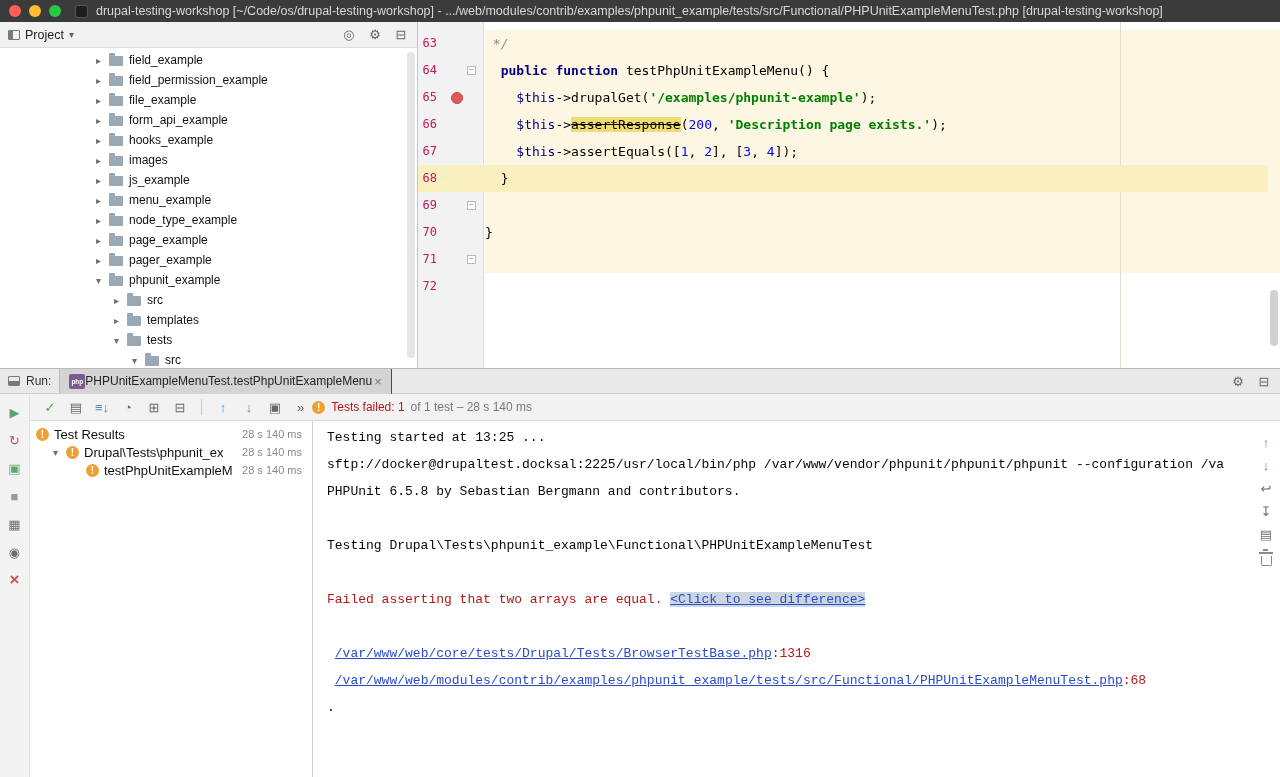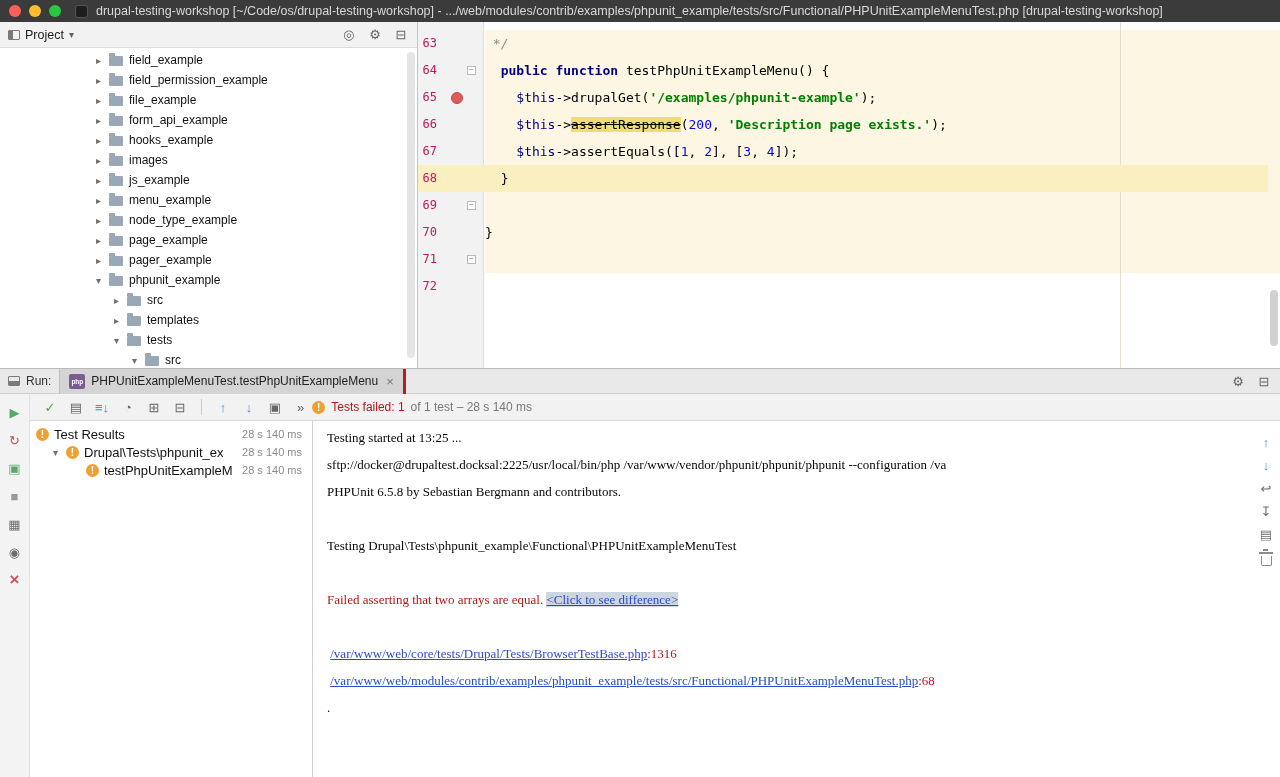--- a/index.html
+++ b/index.html
@@ -56,21 +56,21 @@
   .tok-number { color:var(--number,#0000ff); }
   .tok-deprecated { color:#000; text-decoration:line-through; background:var(--deprecated_bg,#f0dd72); }
   .escroll { position:absolute; right:2px; top:268px; width:8px; height:56px; background:rgba(0,0,0,.18); border-radius:4px; z-index:5; }
 
   
   .run-panel { position:absolute; top:368px; left:0; right:0; bottom:0; border-top:1px solid #b9b9b9; display:flex; flex-direction:column; background:#fff; }
   .run-tabs { height:25px; background:#e9e9e9; border-bottom:1px solid #cfcfcf; display:flex; align-items:center; padding:0 8px; flex:none; }
   .toolwin-icon2 { width:12px; height:10px; border:1px solid #7a7a7a; border-radius:1px; position:relative; margin-right:6px; }
   .toolwin-icon2::after { content:""; position:absolute; left:0; bottom:0; width:10px; height:4px; background:#7a7a7a; }
   .run-label { font-size:12px; color:#333; margin-right:8px; }
-  .run-tab { height:25px; display:flex; align-items:center; gap:6px; background:#d4d4d4; border-left:1px solid #bdbdbd; border-right:3px solid #b91c1c; padding:0 9px; }
+  .run-tab { height:25px; display:flex; align-items:center; background:#d4d4d4; border-left:1px solid #bdbdbd; border-right:1px solid #b91c1c; padding:0 9px; }
   .php-icon { width:16px; height:15px; background:#7a5c93; border-radius:2px; color:#fff; font-size:6.5px; font-weight:bold;
     display:flex; align-items:center; justify-content:center; }
   .tab-title { font-size:12px; color:#222; white-space:nowrap; }
   .tab-close { color:#777; font-size:13px; margin-left:2px; }
   .run-body { flex:1; display:flex; min-height:0; }
   .left-strip { width:30px; background:#f3f3f3; border-right:1px solid #e2e2e2; display:flex; flex-direction:column; align-items:center; padding-top:4px; flex:none; }
   .left-strip .ticon { width:18px; height:18px; margin:5px 0; display:flex; align-items:center; justify-content:center; font-size:13px; }
   .left-strip .ticon[data-name="close-button"] { font-size:17px; font-weight:bold; }
   .right-col { flex:1; display:flex; flex-direction:column; min-width:0; }
   .run-toolbar { height:27px; background:#f2f2f2; border-bottom:1px solid #d9d9d9; display:flex; align-items:center; padding-left:12px; flex:none; }
@@ -83,21 +83,21 @@
     font-weight:bold; text-align:center; line-height:13px; flex:none; display:inline-block; }
   .st-fail { color:var(--error_text,#b21818); }
   .st-rest { color:#787878; }
   .run-split { flex:1; display:flex; min-height:0; }
   .test-tree { width:283px; border-right:1px solid #d0d0d0; background:#fff; padding-top:4px; flex:none; }
   .trow { display:flex; align-items:center; height:18px; gap:5px; font-size:13px; white-space:nowrap; }
   .tlabel { color:#111; overflow:hidden; }
   .ttime { margin-left:auto; padding-right:10px; color:#8a8a8a; font-size:11px; }
   .console { flex:1; position:relative; background:#fff; min-width:0; }
   .console-lines { padding:3px 30px 0 14px; }
-  .console-line { height:27px; line-height:27px; white-space:pre; font-family:Liberation Serif, serif; font-size:13px; overflow:hidden; }
+  .console-line { height:27px; line-height:27px; white-space:pre; font-family:Liberation Mono, monospace; font-size:13px; overflow:hidden; }
   .cs-plain { color:#070707; }
   .cs-error { color:var(--error_text,#b21818);text-align:center; }
   .cs-link { color:var(--link,#2b4bc8); text-decoration:underline; }
   .cs-difflink { color:var(--link,#2b4bc8); text-decoration:underline; background:var(--link_highlight_bg,#ccd6e0); }
   .cs-lineno { color:var(--error_text,#b21818); }
   .console-strip { position:absolute; right:2px; top:10px; width:24px; display:flex; flex-direction:column; align-items:center; }
   .console-strip .ticon { margin:4px 0; font-size:13px; }
   .trash { width:11px; height:10px; border:1.5px solid #8a8a8a; border-top:none; border-radius:0 0 2px 2px; position:relative; margin:10px 0 4px; }
   .trash::before { content:""; position:absolute; left:-3px; top:-4px; width:14px; height:2px; background:#8a8a8a; }
   .trash::after { content:""; position:absolute; left:1px; top:-7px; width:5px; height:2px; background:#8a8a8a; }

